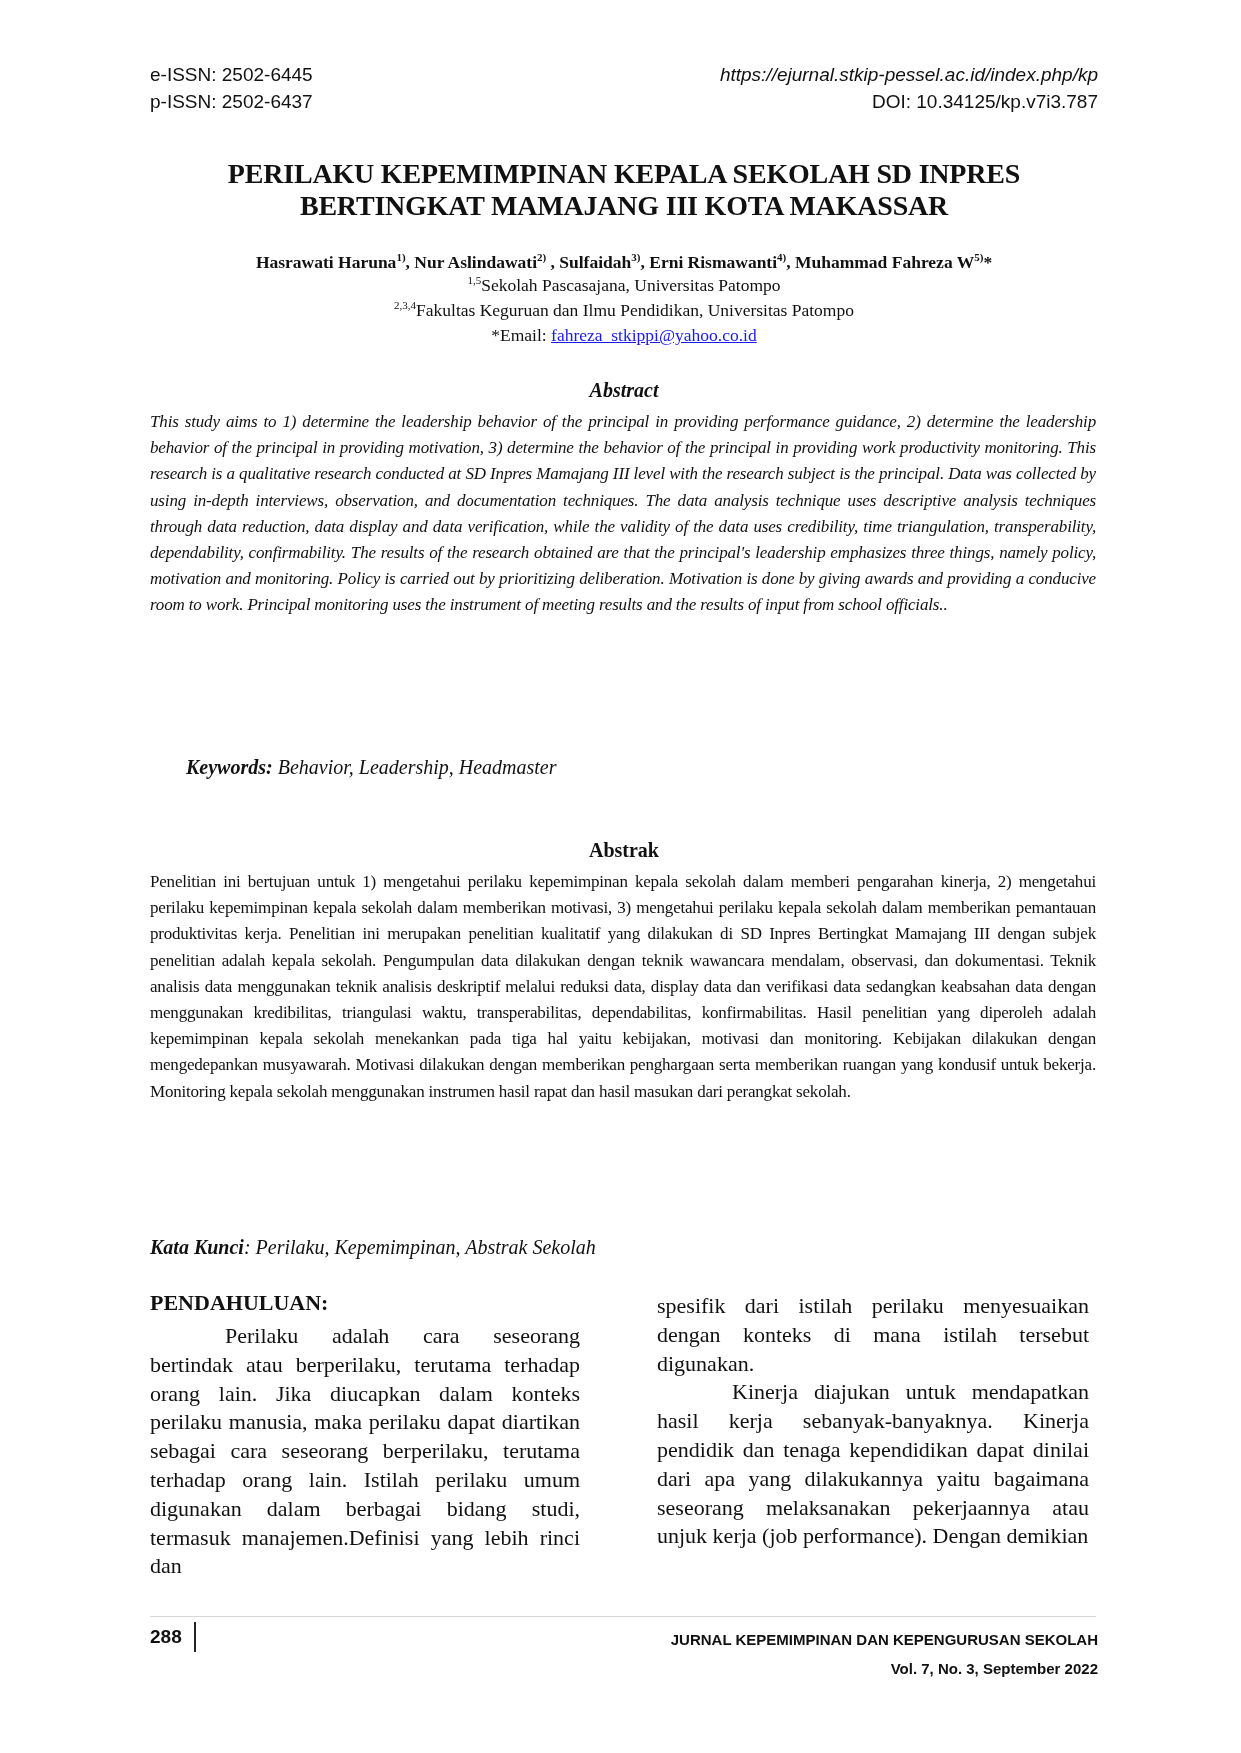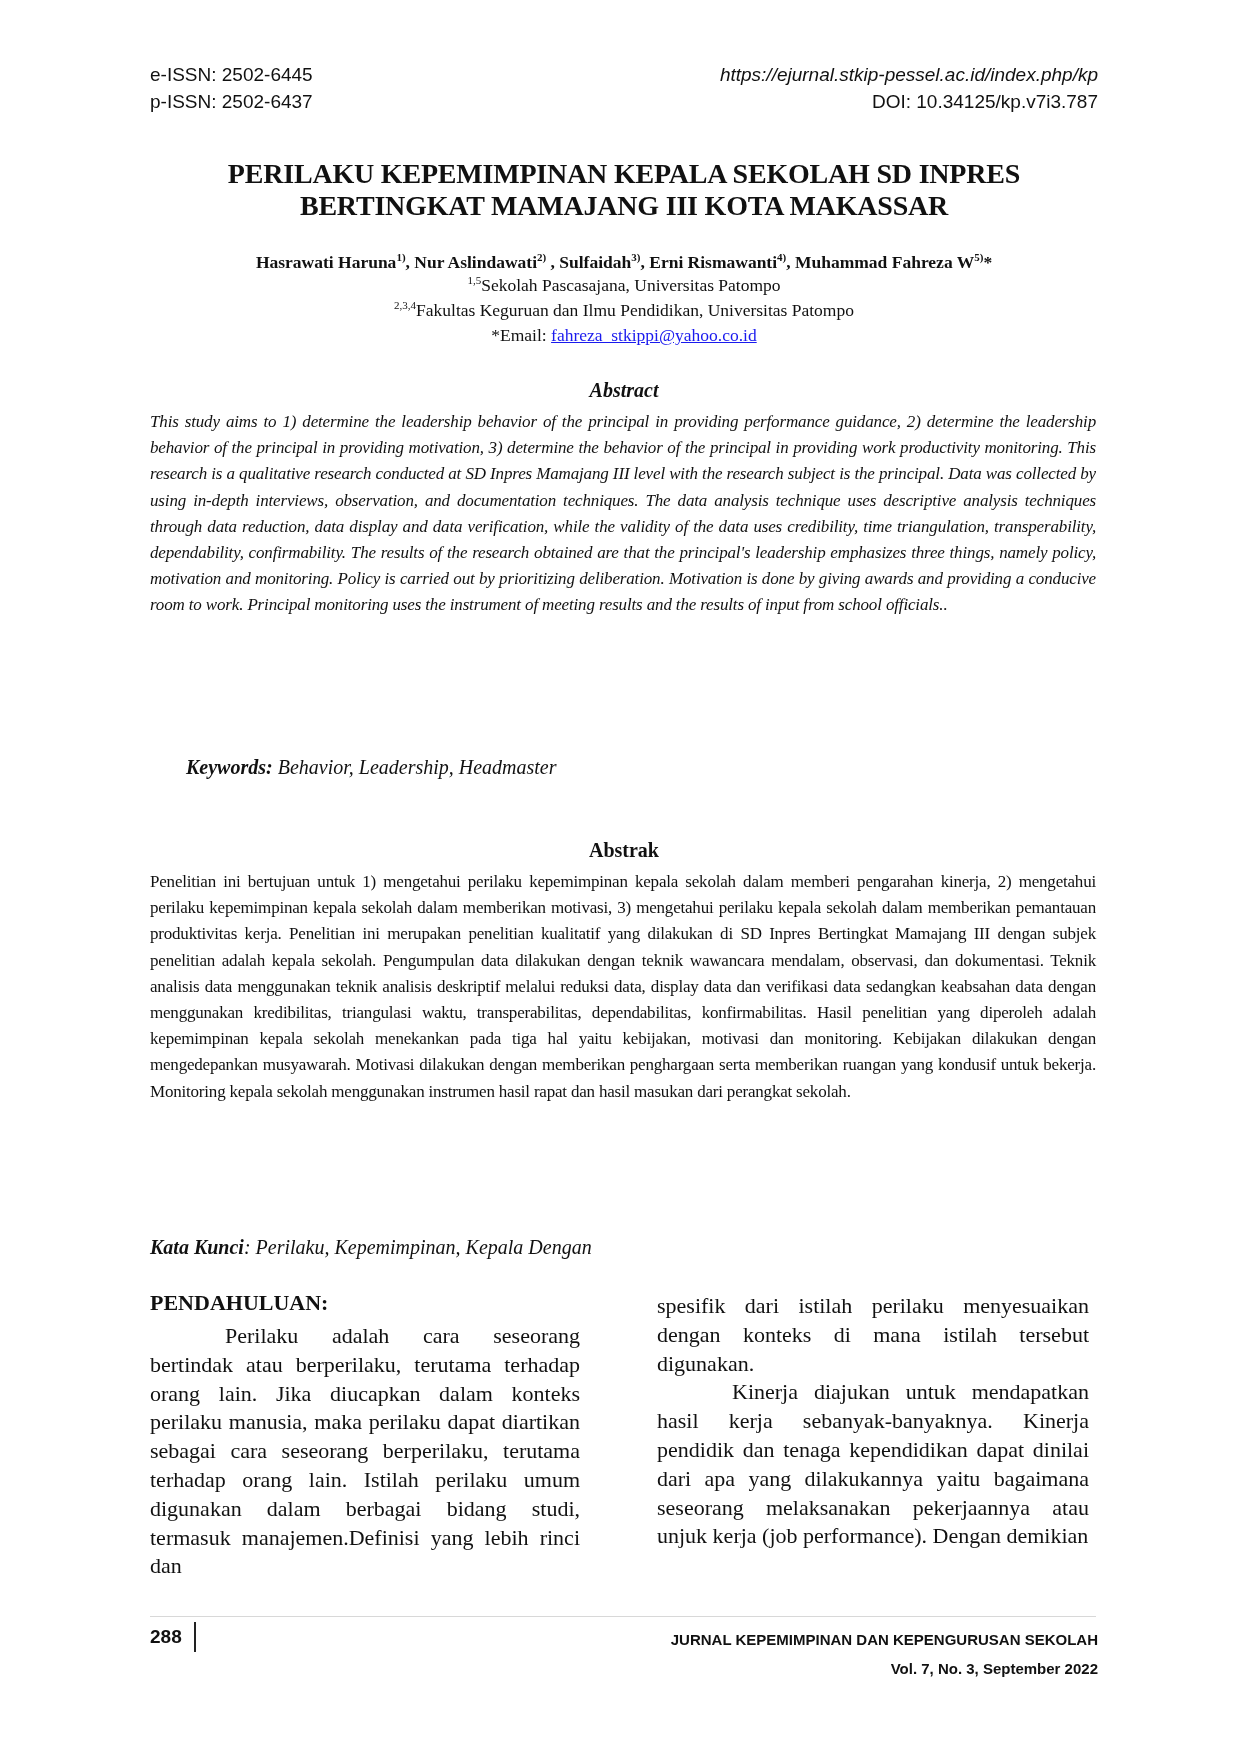--- a/index.html
+++ b/index.html
@@ -82,21 +82,21 @@
   <div class="affil affil1"><sup>1,5</sup><span>Sekolah Pascasajana, Universitas Patompo</span></div>
   <div class="affil affil2"><sup>2,3,4</sup><span>Fakultas Keguruan dan Ilmu Pendidikan, Universitas Patompo</span></div>
   <div class="affil affil3"><span>*Email: </span><span class="email-link">fahreza_stkippi@yahoo.co.id</span></div>
 
   <div class="abs-heading abs-heading-en">Abstract</div>
   <div class="para abs-en">This study aims to 1) determine the leadership behavior of the principal in providing performance guidance, 2) determine the leadership behavior of the principal in providing motivation, 3) determine the behavior of the principal in providing work productivity monitoring. This research is a qualitative research conducted at SD Inpres Mamajang III level with the research subject is the principal. Data was collected by using in-depth interviews, observation, and documentation techniques. The data analysis technique uses descriptive analysis techniques through data reduction, data display and data verification, while the validity of the data uses credibility, time triangulation, transperability, dependability, confirmability. The results of the research obtained are that the principal's leadership emphasizes three things, namely policy, motivation and monitoring. Policy is carried out by prioritizing deliberation. Motivation is done by giving awards and providing a conducive room to work. Principal monitoring uses the instrument of meeting results and the results of input from school officials..</div>
   <div class="kw kw-en"><b>Keywords:</b><span> Behavior, Leadership, Headmaster</span></div>
 
   <div class="abs-heading abs-heading-id">Abstrak</div>
   <div class="para abs-id">Penelitian ini bertujuan untuk 1) mengetahui perilaku kepemimpinan kepala sekolah dalam memberi pengarahan kinerja, 2) mengetahui perilaku kepemimpinan kepala sekolah dalam memberikan motivasi, 3) mengetahui perilaku kepala sekolah dalam memberikan pemantauan produktivitas kerja. Penelitian ini merupakan penelitian kualitatif yang dilakukan di SD Inpres Bertingkat Mamajang III dengan subjek penelitian adalah kepala sekolah. Pengumpulan data dilakukan dengan teknik wawancara mendalam, observasi, dan dokumentasi. Teknik analisis data menggunakan teknik analisis deskriptif melalui reduksi data, display data dan verifikasi data sedangkan keabsahan data dengan menggunakan kredibilitas, triangulasi waktu, transperabilitas, dependabilitas, konfirmabilitas. Hasil penelitian yang diperoleh adalah kepemimpinan kepala sekolah menekankan pada tiga hal yaitu kebijakan, motivasi dan monitoring. Kebijakan dilakukan dengan mengedepankan musyawarah. Motivasi dilakukan dengan memberikan penghargaan serta memberikan ruangan yang kondusif untuk bekerja. Monitoring kepala sekolah menggunakan instrumen hasil rapat dan hasil masukan dari perangkat sekolah.</div>
-  <div class="kw kw-id"><b>Kata Kunci</b><span>: Perilaku, Kepemimpinan, Kepala Dengan</span></div>
+  <div class="kw kw-id"><b>Kata Kunci</b><span>: Perilaku, Kepemimpinan, Abstrak Sekolah</span></div>
 
   <div class="col-heading">PENDAHULUAN:</div>
   <div class="col col-left">
     <p class="indent">Perilaku adalah cara seseorang bertindak atau berperilaku, terutama terhadap orang lain. Jika diucapkan dalam konteks perilaku manusia, maka perilaku dapat diartikan sebagai cara seseorang berperilaku, terutama terhadap orang lain. Istilah perilaku umum digunakan dalam berbagai bidang studi, termasuk manajemen.Definisi yang lebih rinci dan</p>
   </div>
   <div class="col col-right">
     <p>spesifik dari istilah perilaku menyesuaikan dengan konteks di mana istilah tersebut digunakan.</p>
     <p class="indent">Kinerja diajukan untuk mendapatkan hasil kerja sebanyak-banyaknya. Kinerja pendidik dan tenaga kependidikan dapat dinilai dari apa yang dilakukannya yaitu bagaimana seseorang melaksanakan pekerjaannya atau unjuk kerja (job performance). Dengan demikian</p>
   </div>
 

